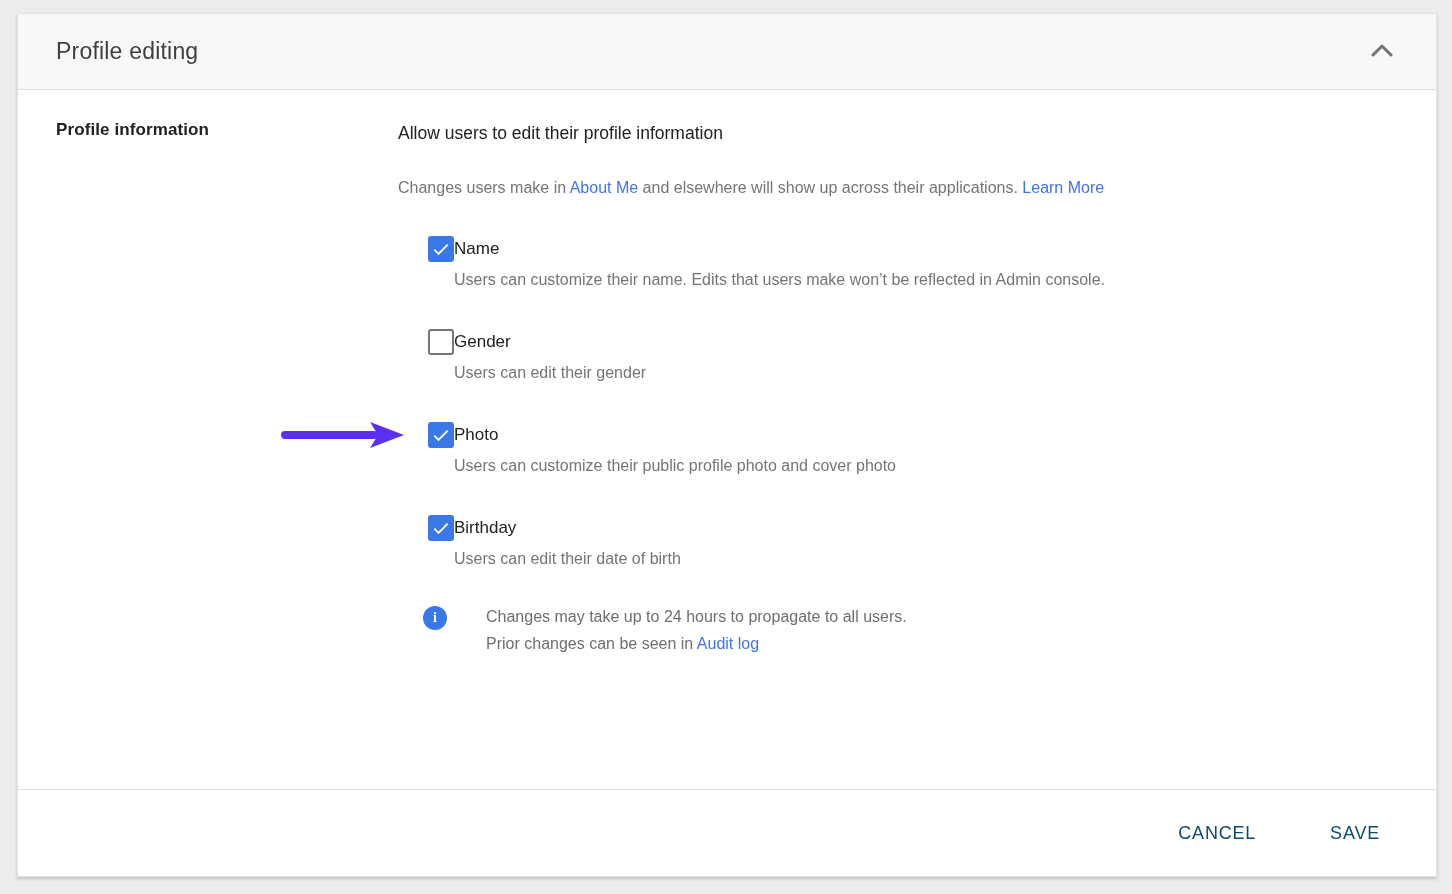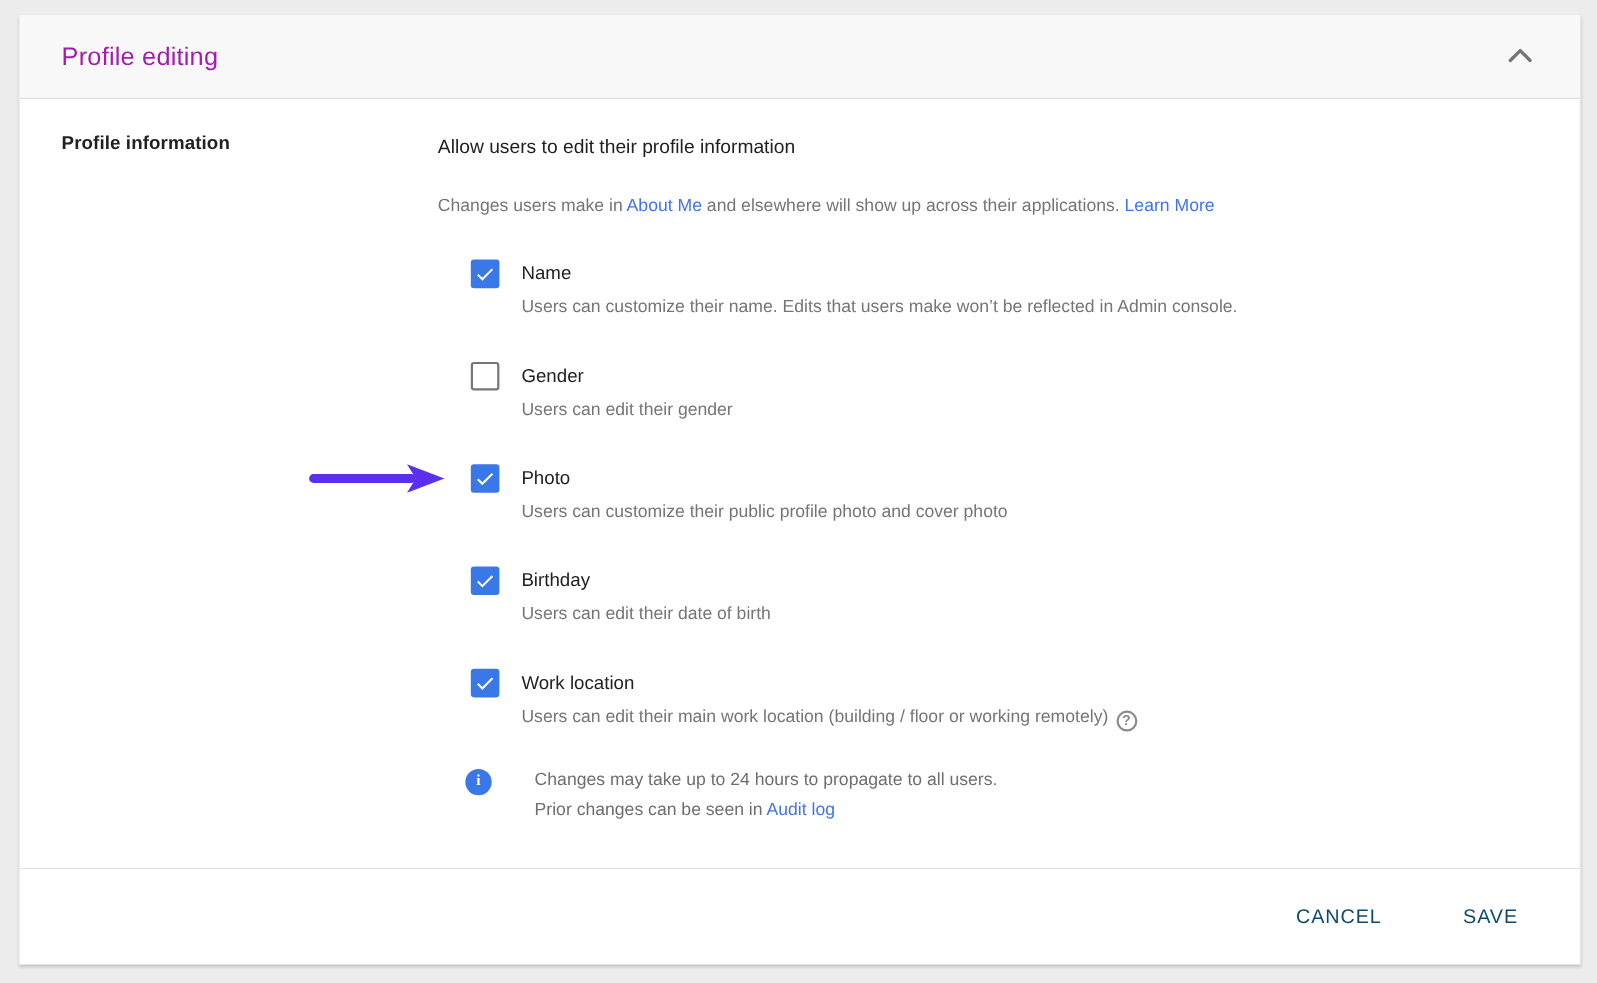--- a/index.html
+++ b/index.html
@@ -20,21 +20,21 @@
   .card-header {
     height: 76px;
     background: #f8f8f8;
     border-bottom: 1px solid #dcdcdc;
     display: flex;
     align-items: center;
     padding: 0 38px;
   }
   .card-title {
     font-size: 23px;
-    color: #a21caf;
+    color: #404040;
     flex: 1;
     letter-spacing: 0.2px;
   }
   .collapse-btn {
     background: none; border: none; cursor: pointer;
     width: 32px; height: 32px;
     display: flex; align-items: center; justify-content: center;
   }
   .card-body {
     display: flex;
@@ -74,21 +74,21 @@
     border-radius: 3px;
     background: #fff;
     flex: none;
     cursor: pointer;
     display: flex; align-items: center; justify-content: center;
     margin-top: 0px;
   }
   .checkbox.checked { background: #3b78e7; border-color: #3b78e7; }
   .checkbox svg { display: none; }
   .checkbox.checked svg { display: block; }
-  .option-text { margin-left: 20px; }
+  .option-text { }
   .option-label {
     font-size: 17px;
     color: #212121;
     line-height: 26px;
   }
   .option-desc {
     font-size: 16px;
     color: #757575;
     line-height: 26px;
     margin-top: 5px;
@@ -229,31 +229,20 @@
             <svg width="20" height="20" viewBox="0 0 24 24">
                 <path fill="#ffffff" d="M9 16.2 4.8 12l-1.6 1.6L9 19.4 20.8 7.6 19.2 6z"></path>
               </svg>
           </div>
           <div class="option-text">
             <div class="option-label">Birthday</div>
             <div class="option-desc">Users can edit their date of birth</div>
           </div>
         </div>
 
-        <div class="option-row">
-          <div class="checkbox checked">
-            <svg width="20" height="20" viewBox="0 0 24 24">
-                <path fill="#ffffff" d="M9 16.2 4.8 12l-1.6 1.6L9 19.4 20.8 7.6 19.2 6z"></path>
-              </svg>
-          </div>
-          <div class="option-text">
-            <div class="option-label">Work location</div>
-            <div class="option-desc"><span>Users can edit their main work location (building / floor or working remotely)</span><span class="help-circle">?</span></div>
-          </div>
-        </div>
 
       </div>
 
       <div class="note">
         <div class="info-circle">i</div>
         <div class="note-text">
           <div>Changes may take up to 24 hours to propagate to all users.</div>
           <div><span>Prior changes can be seen in </span><a class="link">Audit log</a></div>
         </div>
       </div>

